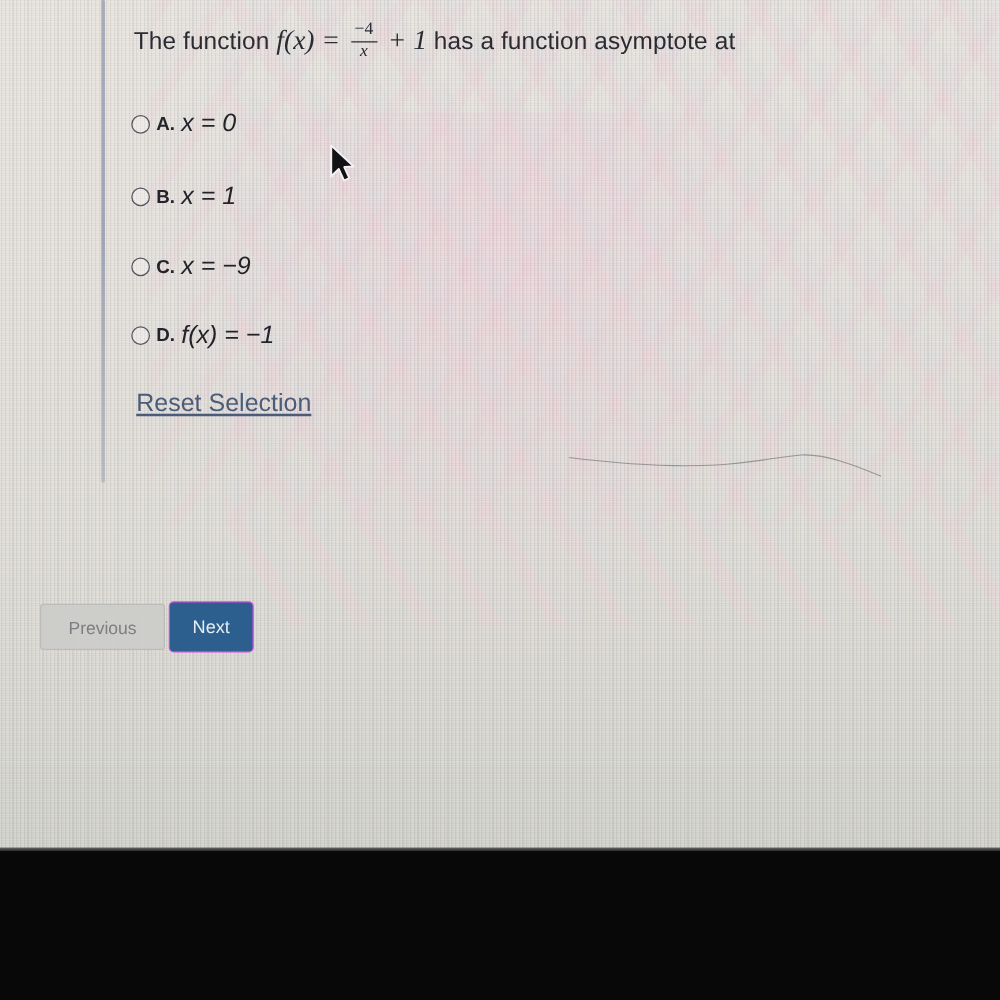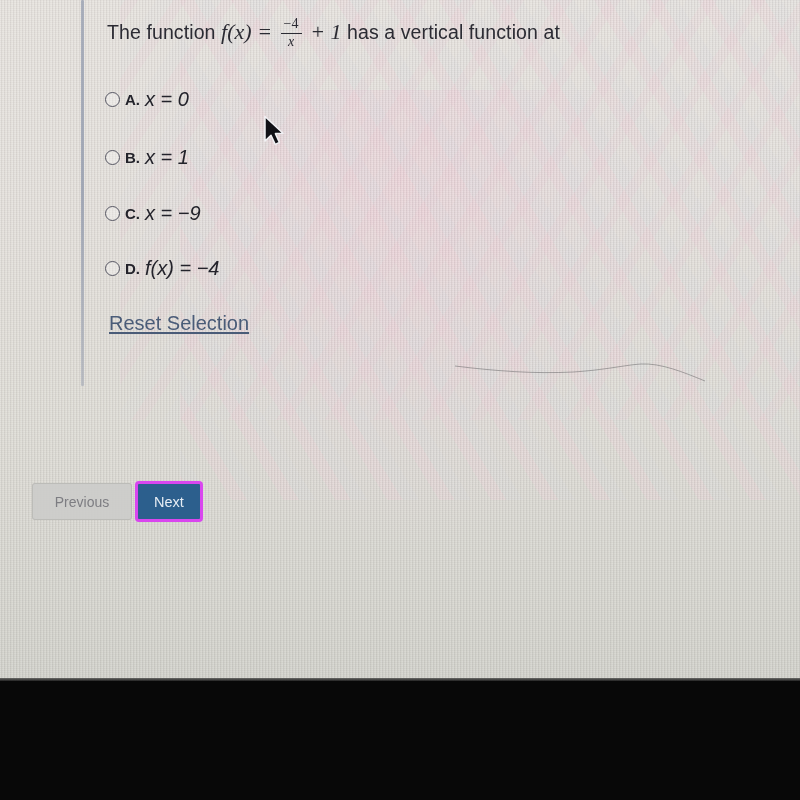--- a/index.html
+++ b/index.html
@@ -255,21 +255,21 @@
     cursor: default;
   }
 
   .btn-next {
     position: absolute;
     left: 91px;
     top: 481px;
     width: 68px;
     height: 41px;
     background: #2c5f8d;
-    border: 3px solid #d946ef;
+    border: 1px solid #d946ef;
     border-radius: 4px;
     box-sizing: border-box;
     display: flex;
     align-items: center;
     justify-content: center;
     color: #e6edf4;
     font-size: 14.5px;
     cursor: pointer;
   }
 
@@ -327,21 +327,21 @@
 
     <div class="question-line">
       <span>The function</span>
       <span class="math">f(x)</span>
       <span class="math up">=</span>
       <span class="frac">
         <span class="num">−4</span>
         <span class="den">x</span>
       </span>
       <span class="math up">+ 1</span>
-      <span>has a vertical function at</span>
+      <span>has a function asymptote at</span>
     </div>
 
     <div class="option opt-a">
       <span class="radio"></span>
       <span class="opt-letter">A.</span>
       <span class="opt-math">x = 0</span>
     </div>
 
     <div class="option opt-b">
       <span class="radio"></span>
@@ -351,21 +351,21 @@
 
     <div class="option opt-c">
       <span class="radio"></span>
       <span class="opt-letter">C.</span>
       <span class="opt-math">x = −9</span>
     </div>
 
     <div class="option opt-d">
       <span class="radio"></span>
       <span class="opt-letter">D.</span>
-      <span class="opt-math">f(x) = −4</span>
+      <span class="opt-math">f(x) = −1</span>
     </div>
 
     <a class="reset-link">Reset Selection</a>
 
     <div class="btn-previous">Previous</div>
     <div class="btn-next">Next</div>
 
     <svg class="mouse-cursor" viewBox="0 0 26 34">
       <path d="M3,1.5 L3,26 L9,20.2 L13.2,29.4 L17.4,27.4 L13.4,18.6 L21,18.2 Z" fill="#111116" stroke="#f2f2f5" stroke-width="1.5" stroke-linejoin="round"></path>
     </svg>

